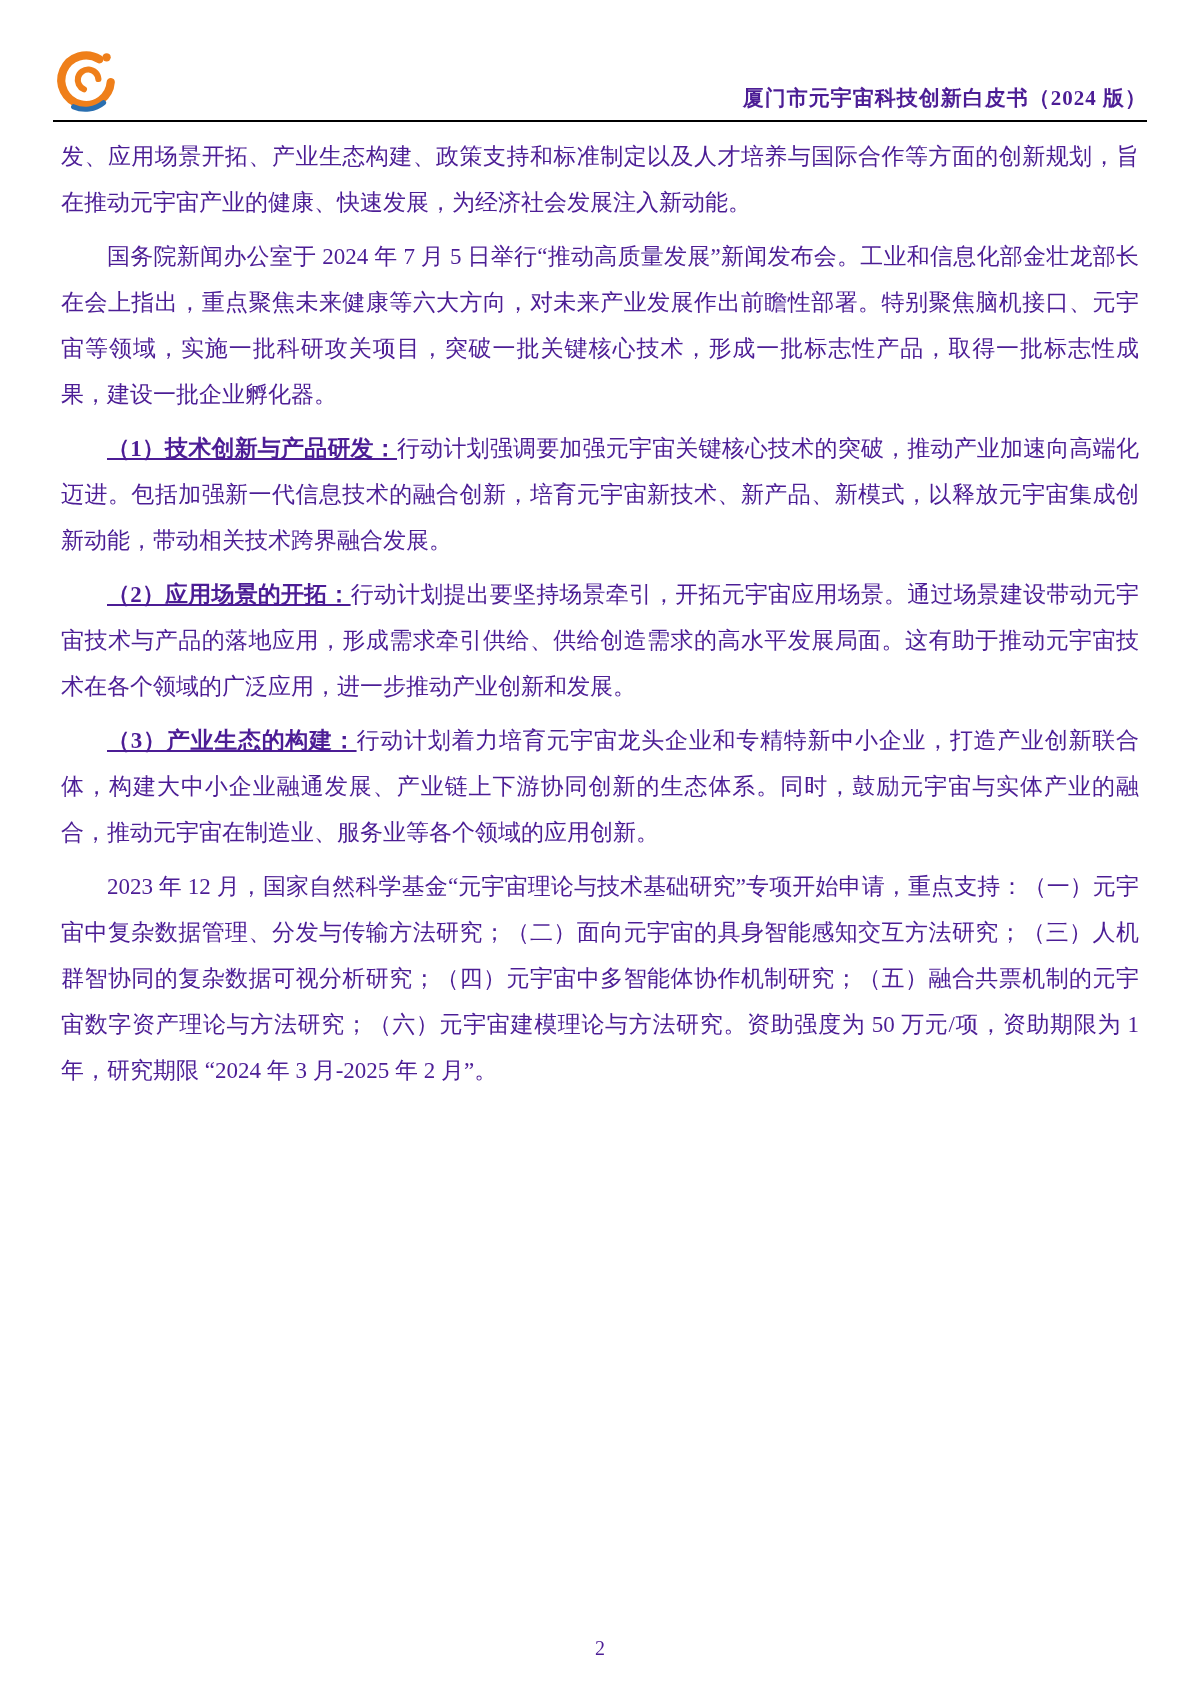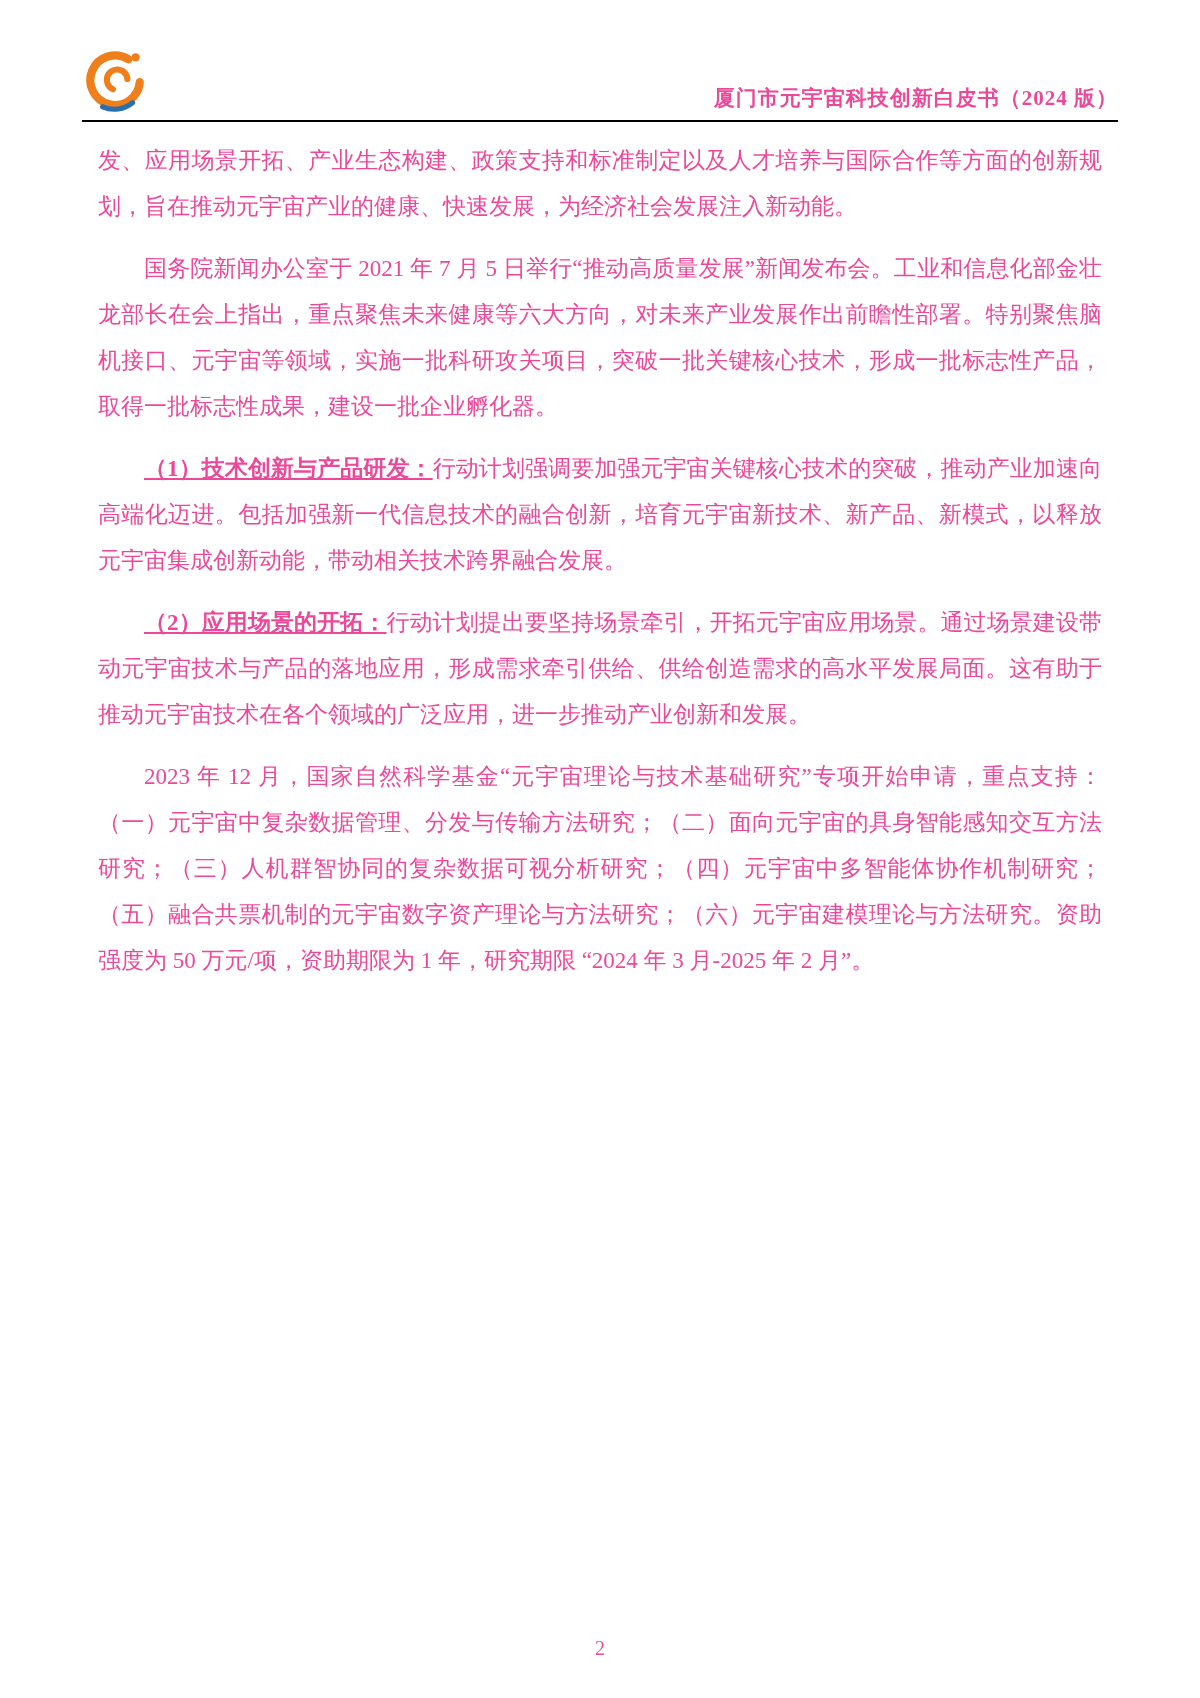--- a/index.html
+++ b/index.html
@@ -3,24 +3,24 @@
 <meta charset="utf-8">
 <style>
   html, body { margin: 0; padding: 0; background: #ffffff; }
   .page {
     position: relative;
     width: 1200px;
     height: 1698px;
     margin: 0 auto;
     background: #ffffff;
     box-sizing: border-box;
-    padding: 0 82px;
+    padding: 0 53px;
     overflow: hidden;
     font-family: "Liberation Serif", "DejaVu Serif", serif;
-    color: #ec4899;
+    color: #4c1d95;
   }
   .page-header {
     display: flex;
     justify-content: space-between;
     align-items: flex-end;
     padding-top: 42px;
     height: 72px;
   }
   .logo { width: 66px; height: 66px; flex: 0 0 auto; }
   .header-title {
@@ -35,21 +35,21 @@
     border-top: 2px solid #000000;
     margin: 6px 0 0 0;
   }
   .doc-body {
     margin-top: 12px;
     font-size: 23px;
     line-height: 46px;
     text-align: justify;
     text-justify: inter-ideograph;
   }
-  .para { margin: 16px; }
+  .para { margin: 8px; }
   .indent { text-indent: 2em; }
   .lead { font-weight: bold; text-decoration: underline; }
   .page-footer {
     position: absolute;
     left: 0;
     bottom: 38px;
     width: 100%;
     text-align: center;
     font-size: 20px;
   }
@@ -70,26 +70,27 @@
     </div>
     <div class="header-title">厦门市元宇宙科技创新白皮书（2024 版）</div>
   </header>
 
   <hr class="header-rule">
 
   <main class="doc-body">
 
     <p class="para"><span class="lead"></span><span>发、应用场景开拓、产业生态构建、政策支持和标准制定以及人才培养与国际合作等方面的创新规划，旨在推动元宇宙产业的健康、快速发展，为经济社会发展注入新动能。</span></p>
 
-    <p class="para indent"><span class="lead"></span><span>国务院新闻办公室于 2021 年 7 月 5 日举行“推动高质量发展”新闻发布会。工业和信息化部金壮龙部长在会上指出，重点聚焦未来健康等六大方向，对未来产业发展作出前瞻性部署。特别聚焦脑机接口、元宇宙等领域，实施一批科研攻关项目，突破一批关键核心技术，形成一批标志性产品，取得一批标志性成果，建设一批企业孵化器。</span></p>
+    <p class="para indent"><span class="lead"></span><span>国务院新闻办公室于 2024 年 7 月 5 日举行“推动高质量发展”新闻发布会。工业和信息化部金壮龙部长在会上指出，重点聚焦未来健康等六大方向，对未来产业发展作出前瞻性部署。特别聚焦脑机接口、元宇宙等领域，实施一批科研攻关项目，突破一批关键核心技术，形成一批标志性产品，取得一批标志性成果，建设一批企业孵化器。</span></p>
 
     <p class="para indent"><span class="lead">（1）技术创新与产品研发：</span><span>行动计划强调要加强元宇宙关键核心技术的突破，推动产业加速向高端化迈进。包括加强新一代信息技术的融合创新，培育元宇宙新技术、新产品、新模式，以释放元宇宙集成创新动能，带动相关技术跨界融合发展。</span></p>
 
     <p class="para indent"><span class="lead">（2）应用场景的开拓：</span><span>行动计划提出要坚持场景牵引，开拓元宇宙应用场景。通过场景建设带动元宇宙技术与产品的落地应用，形成需求牵引供给、供给创造需求的高水平发展局面。这有助于推动元宇宙技术在各个领域的广泛应用，进一步推动产业创新和发展。</span></p>
 
+    <p class="para indent"><span class="lead">（3）产业生态的构建：</span><span>行动计划着力培育元宇宙龙头企业和专精特新中小企业，打造产业创新联合体，构建大中小企业融通发展、产业链上下游协同创新的生态体系。同时，鼓励元宇宙与实体产业的融合，推动元宇宙在制造业、服务业等各个领域的应用创新。</span></p>
 
 
     <p class="para indent"><span class="lead"></span><span>2023 年 12 月，国家自然科学基金“元宇宙理论与技术基础研究”专项开始申请，重点支持：（一）元宇宙中复杂数据管理、分发与传输方法研究；（二）面向元宇宙的具身智能感知交互方法研究；（三）人机群智协同的复杂数据可视分析研究；（四）元宇宙中多智能体协作机制研究；（五）融合共票机制的元宇宙数字资产理论与方法研究；（六）元宇宙建模理论与方法研究。资助强度为 50 万元/项，资助期限为 1 年，研究期限 “2024 年 3 月-2025 年 2 月”。</span></p>
 
 
   </main>
 
   <footer class="page-footer">
     <span>2</span>
   </footer>

